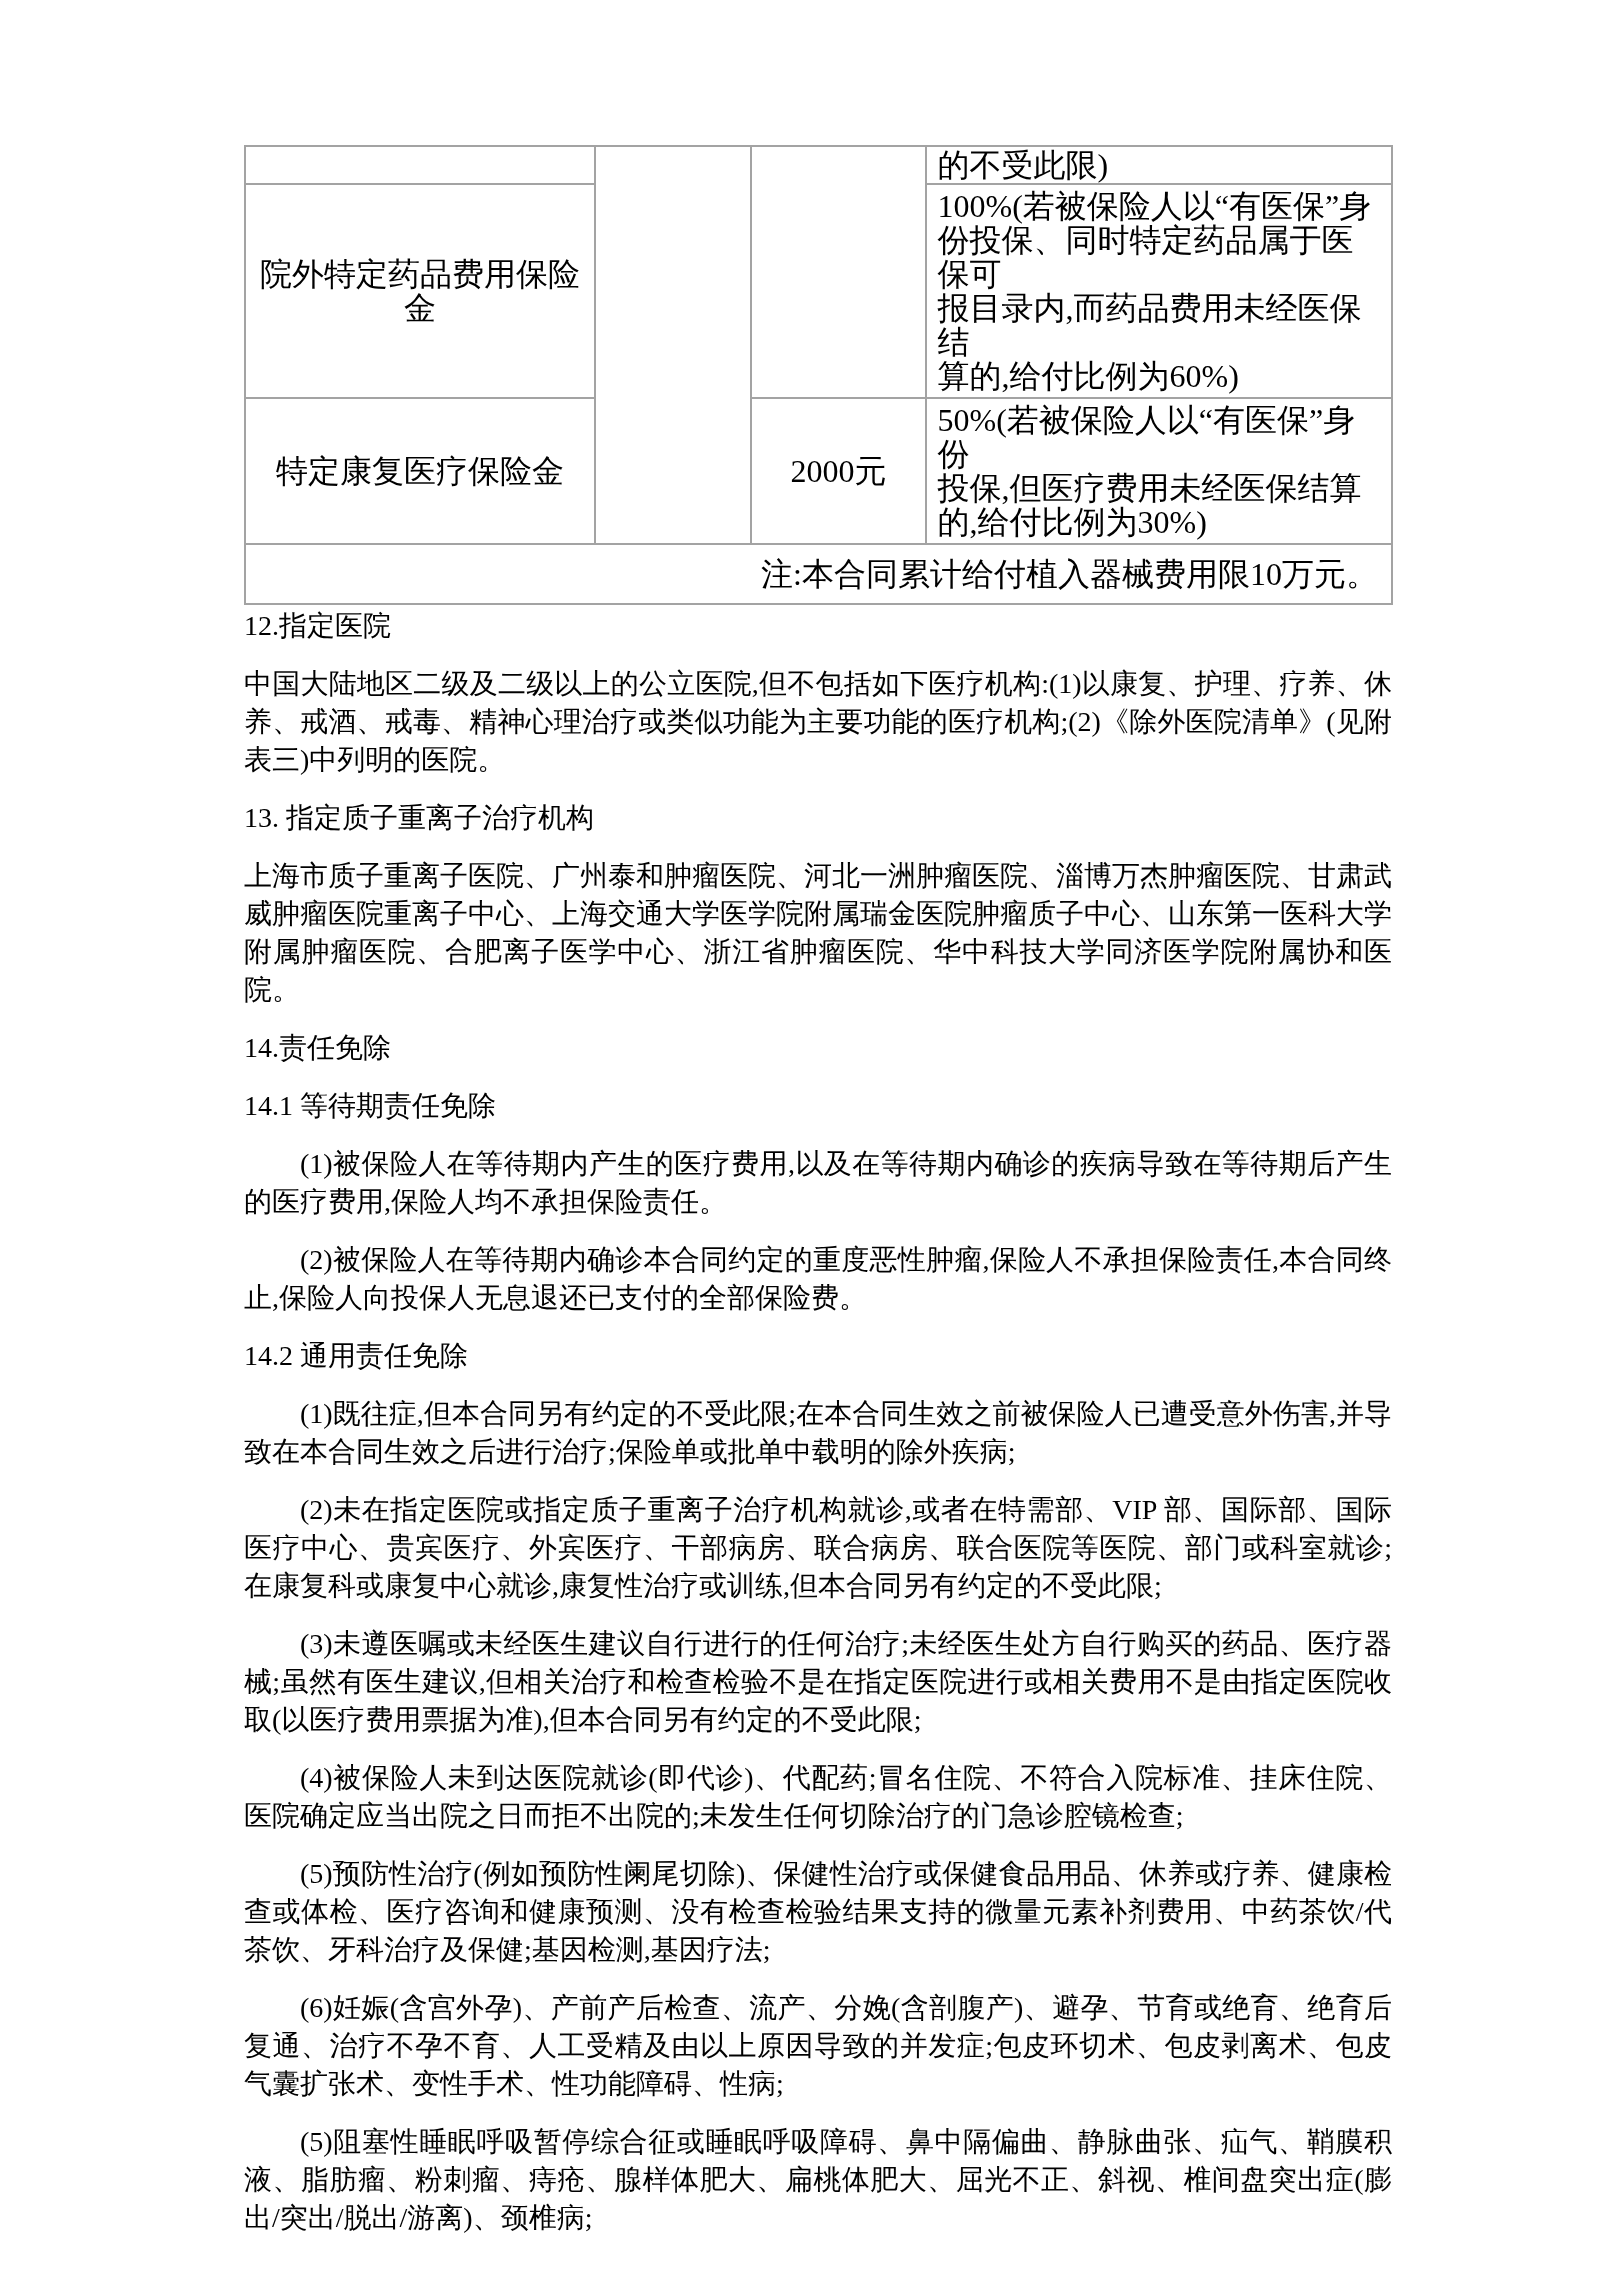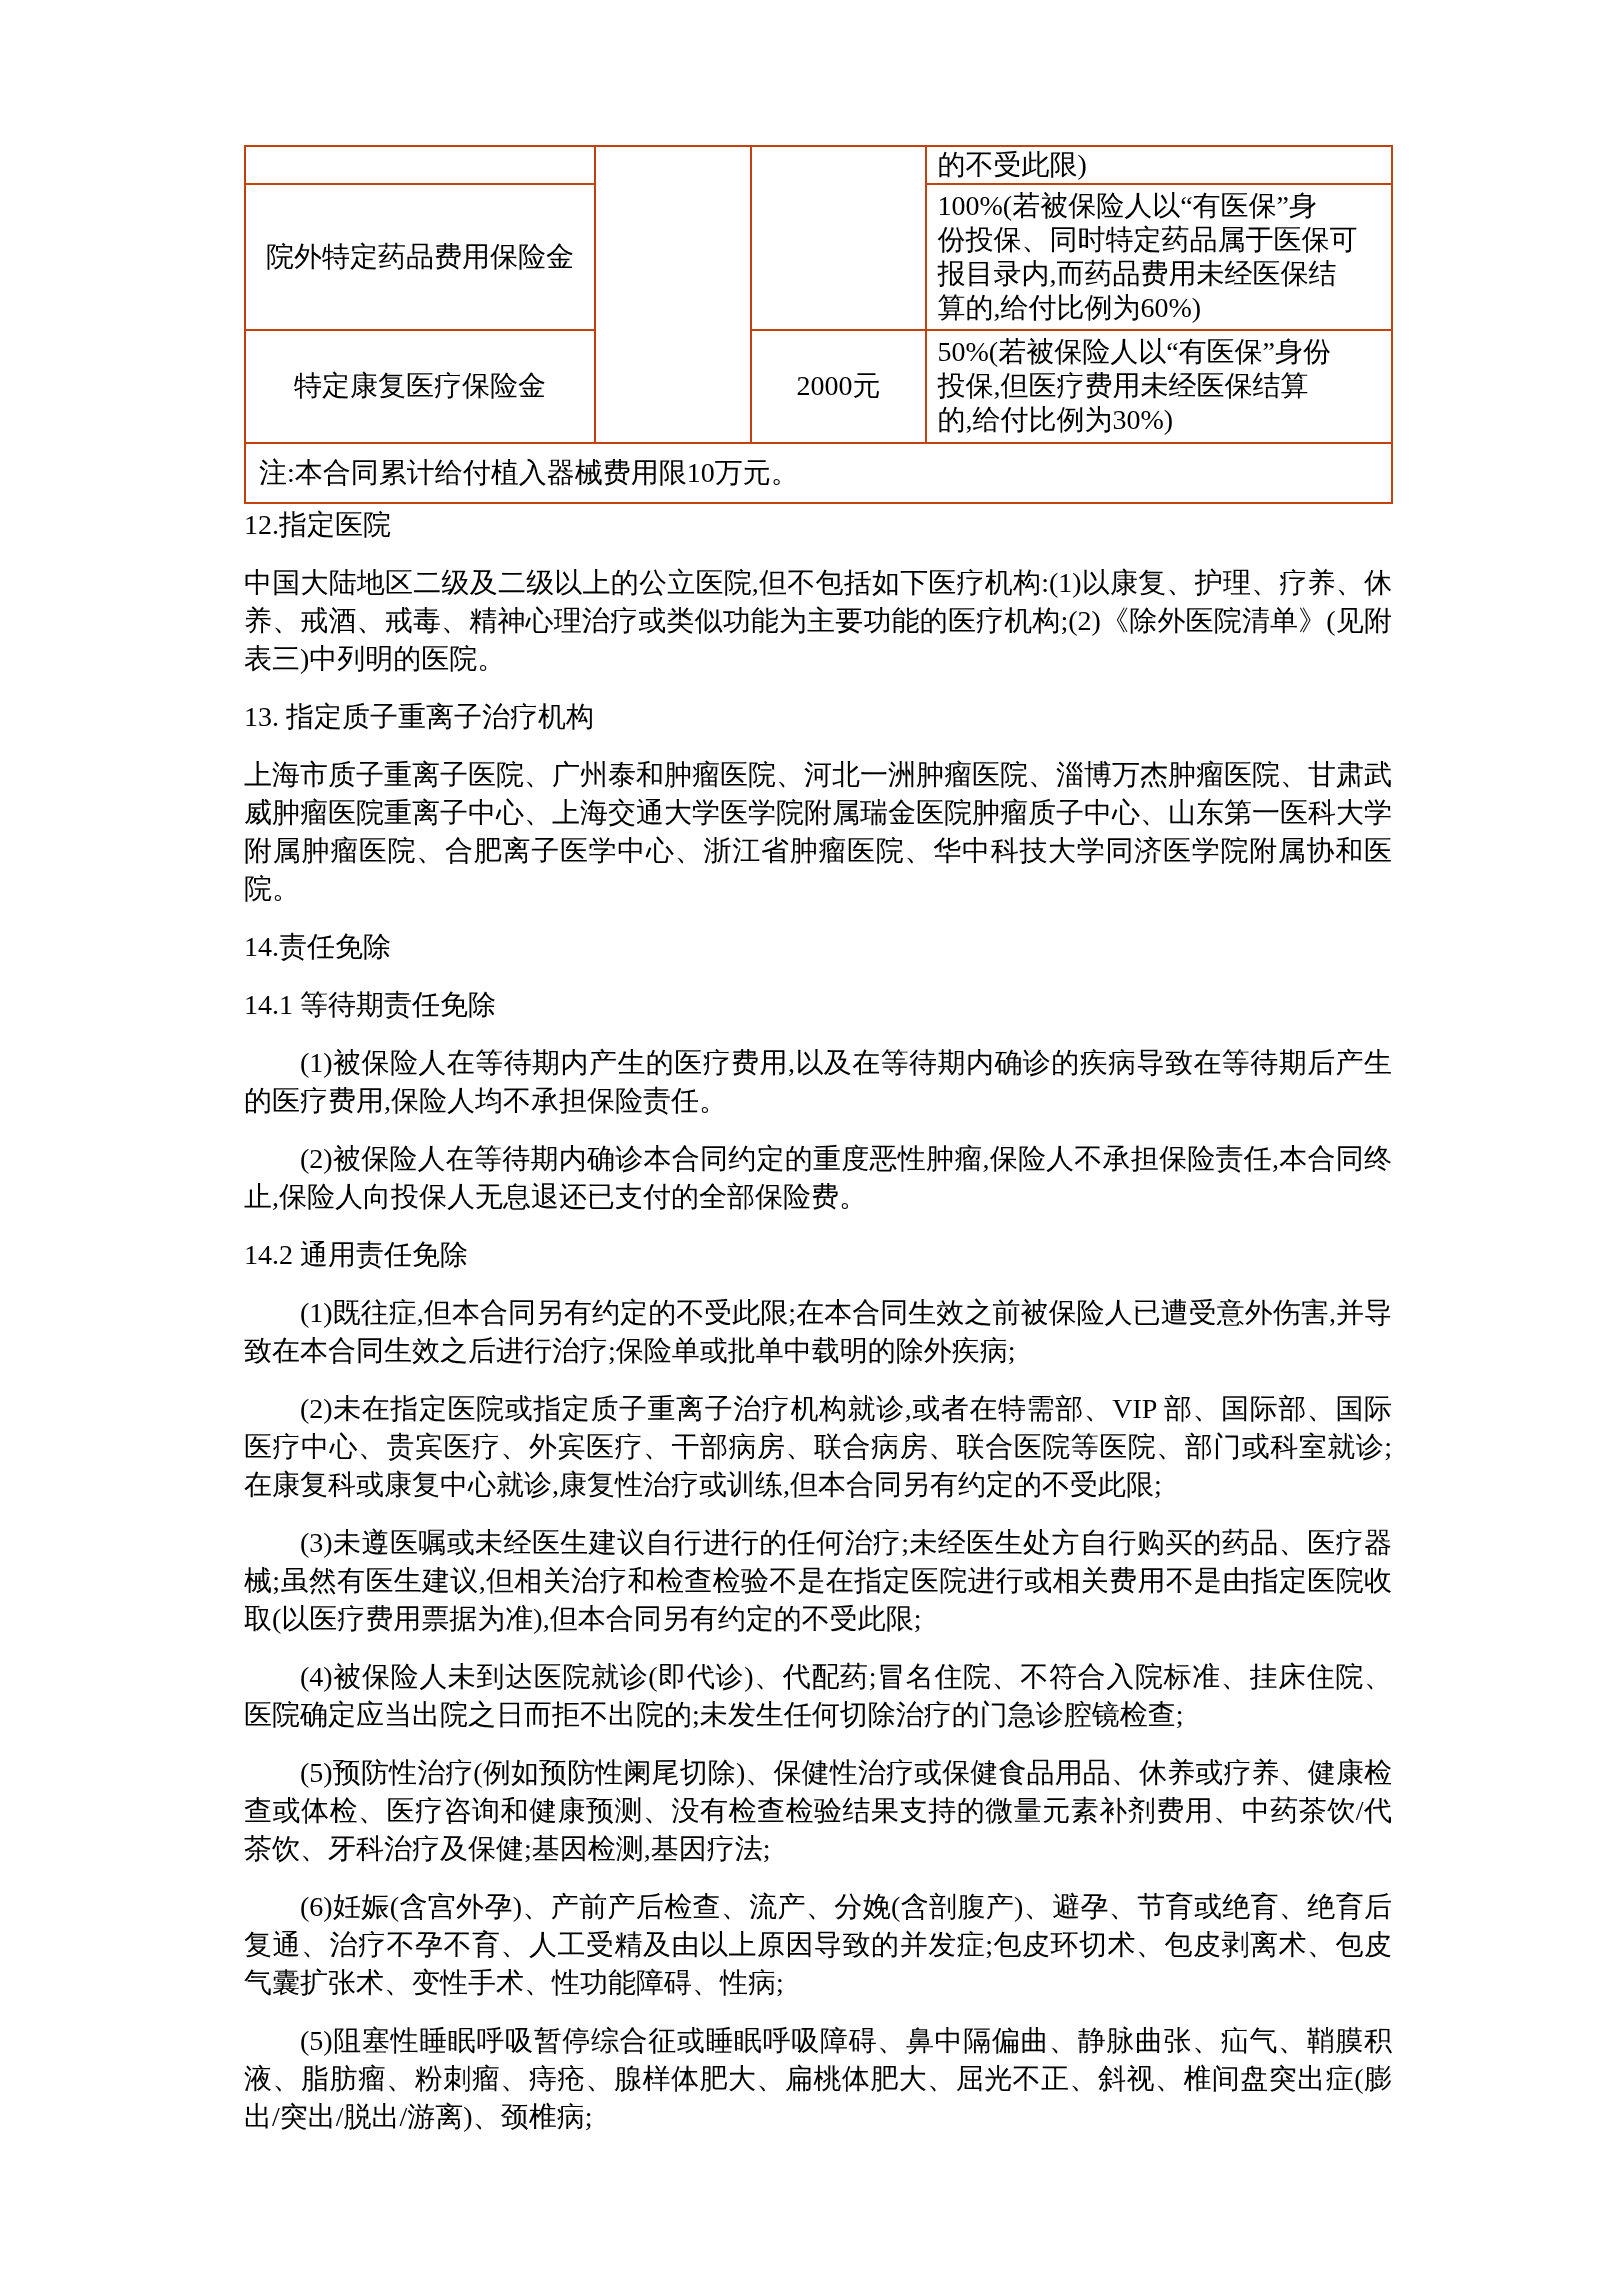--- a/index.html
+++ b/index.html
@@ -24,22 +24,22 @@
   }
 
   
   table.benefits {
     border-collapse: collapse;
     table-layout: fixed;
     width: 1148px;
     border: 2.6px solid #000;
   }
   table.benefits td {
-    border: 2px solid #c2410c;
-    font-size: 28px;
+    border: 2px solid #a3a3a3;
+    font-size: 32px;
     line-height: 34px;
     overflow: hidden;
   }
   td.c-label {
     text-align: center;
     vertical-align: middle;
     padding: 2.6px 5.2px;
   }
   td.c-empty { padding: 0; }
   td.c-amount {
@@ -52,21 +52,21 @@
     vertical-align: middle;
     padding: 3.9px 10.5px;
     white-space: pre-line;
   }
   td.c-cont {
     text-align: left;
     vertical-align: middle;
     padding: 0 10.5px;
   }
   td.c-note {
-    text-align: left;
+    text-align: right;
     vertical-align: middle;
     padding: 2.6px 13px;
   }
   tr.r1 td { height: 36px; }
   tr.r2 td { height: 135px; }
   tr.r3 td { height: 103px; }
   tr.r4 td { height: 53px; }
 
   
   .block {

